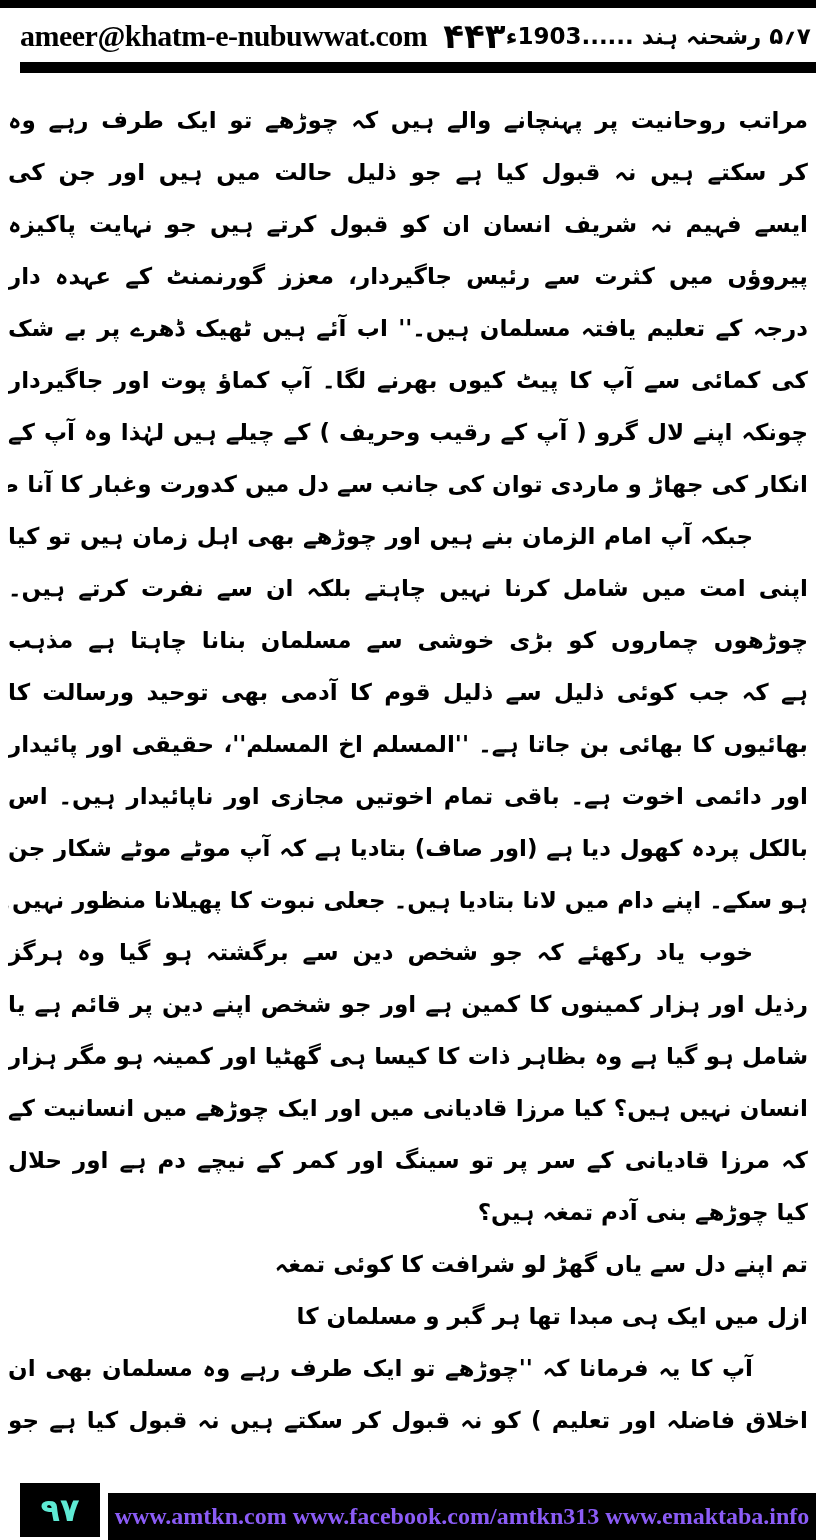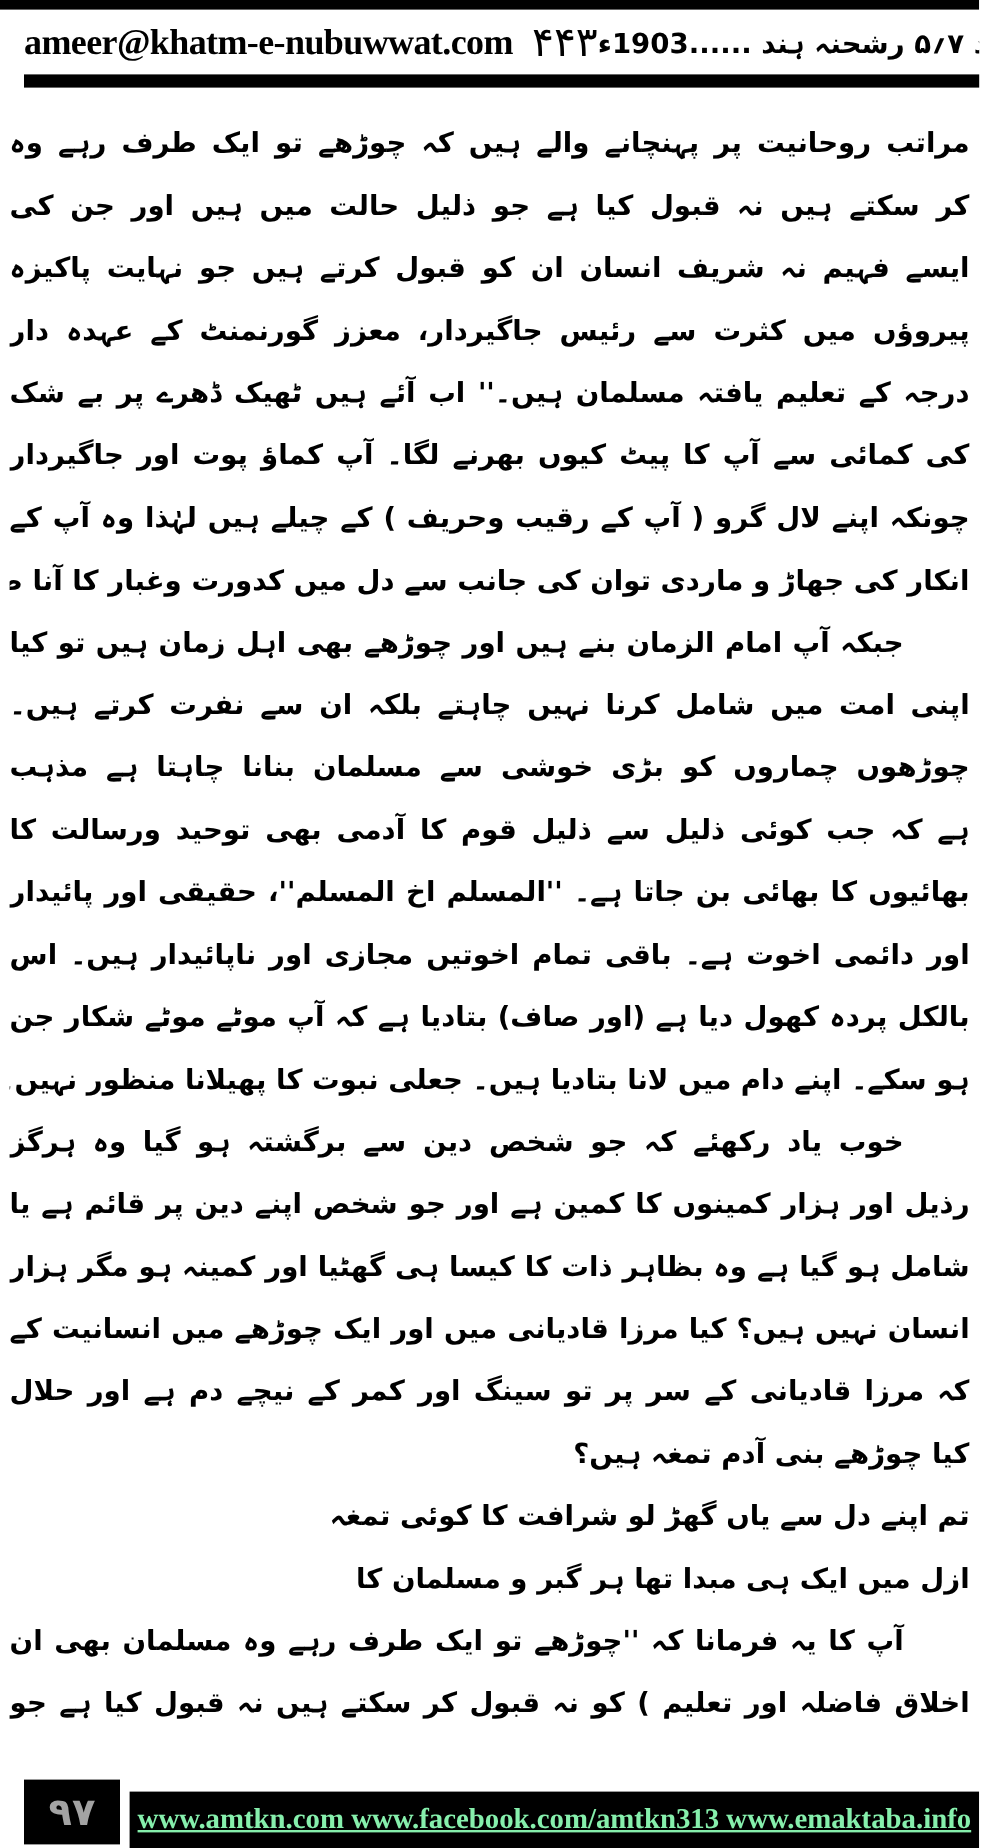--- a/index.html
+++ b/index.html
@@ -10,21 +10,21 @@
   .top-strip{position:absolute;top:0;left:0;width:100%;height:8px;background:#000;}
   .header{
     position:absolute;top:12px;left:20px;right:18px;height:48px;
     display:flex;align-items:center;
   }
   .email{
     font-family:"Liberation Serif",serif;font-weight:bold;font-size:30px;
     letter-spacing:-0.5px;white-space:nowrap;
   }
   .hdr-num{
-    direction:rtl;font-size:34px;font-weight:normal;margin-left:16px;white-space:nowrap;
+    direction:rtl;font-size:34px;font-weight:bold;margin-left:16px;white-space:nowrap;
   }
   .hdr-title{
     margin-left:auto;direction:rtl;font-size:23px;font-weight:bold;white-space:nowrap;
   }
   .header-rule{position:absolute;top:62px;left:20px;width:802px;height:11px;background:#000;}
   .body-text{
     position:absolute;top:94px;left:8px;right:8px;direction:rtl;
   }
   .text-line{
     height:52px;line-height:52px;font-size:23px;font-weight:bold;
@@ -32,27 +32,27 @@
   }
   .text-line.justify{white-space:normal;text-align:justify;text-align-last:justify;}
   .text-line.indent{padding-right:55px;}
   .text-line.end{white-space:nowrap;text-align:right;}
   .text-line.center{white-space:nowrap;}
   .footer-bar{
     position:absolute;left:108px;right:0;bottom:0;height:47px;background:#000;
     display:flex;align-items:center;justify-content:center;
   }
   .footer-links{
-    color:#86efac;font-family:"Liberation Serif",serif;font-weight:bold;
-    font-size:24px;white-space:nowrap;text-decoration:underline;
+    color:#8b5cf6;font-family:"Liberation Serif",serif;font-weight:bold;
+    font-size:24px;white-space:nowrap;
   }
   .pagenum-box{
     position:absolute;left:20px;bottom:3px;width:80px;height:54px;background:#000;
     display:flex;align-items:center;justify-content:center;
-    color:#a3a3a3;font-size:32px;font-weight:bold;direction:rtl;
+    color:#5eead4;font-size:32px;font-weight:bold;direction:rtl;
   }
 </style>
 </head>
 <body>
 
 <div class="page">
 
   <div class="top-strip"></div>
 
   <div class="header">

